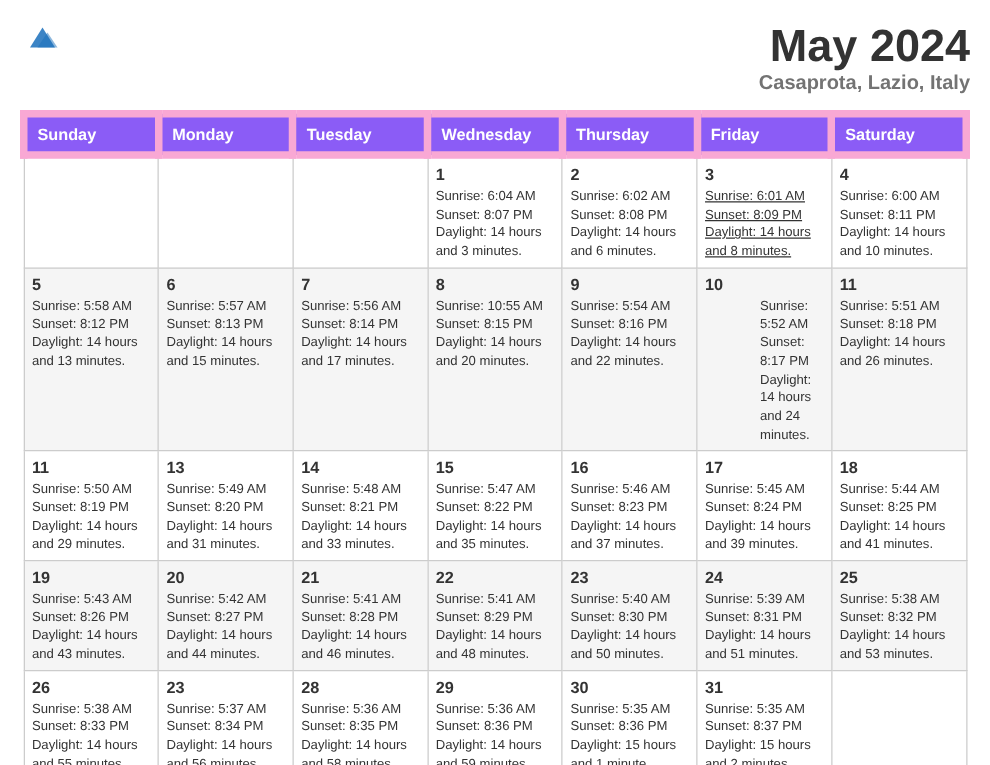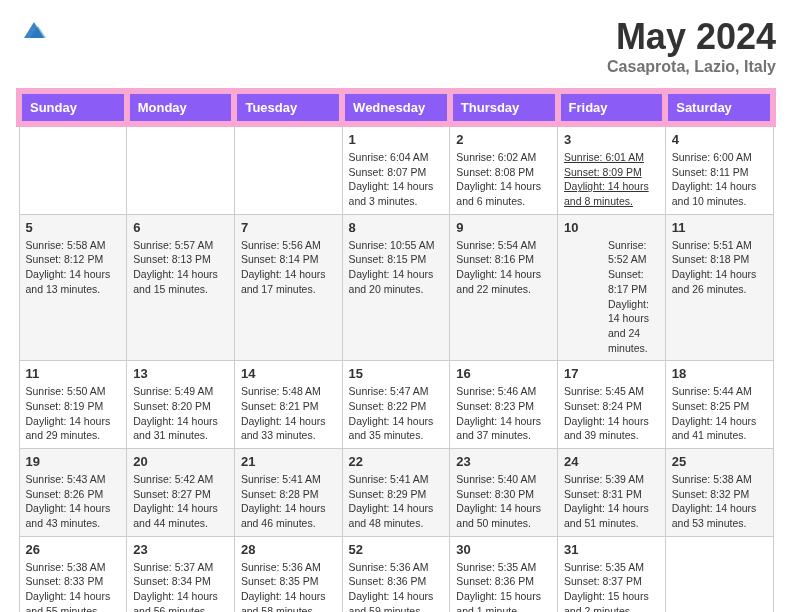--- a/index.html
+++ b/index.html
@@ -304,21 +304,21 @@
 and 56 minutes.</div>
         </td>
         <td>
           <span class="day-num">28</span>
           <div class="day-detail" style="white-space: pre-line;">Sunrise: 5:36 AM
 Sunset: 8:35 PM
 Daylight: 14 hours
 and 58 minutes.</div>
         </td>
         <td>
-          <span class="day-num">52</span>
+          <span class="day-num">29</span>
           <div class="day-detail" style="white-space: pre-line;">Sunrise: 5:36 AM
 Sunset: 8:36 PM
 Daylight: 14 hours
 and 59 minutes.</div>
         </td>
         <td>
           <span class="day-num">30</span>
           <div class="day-detail" style="white-space: pre-line;">Sunrise: 5:35 AM
 Sunset: 8:36 PM
 Daylight: 15 hours

